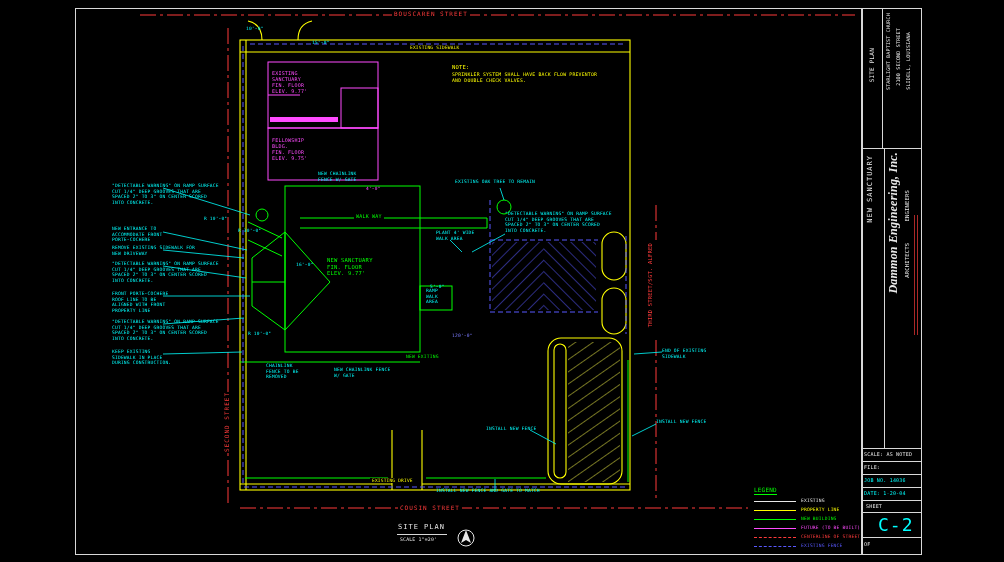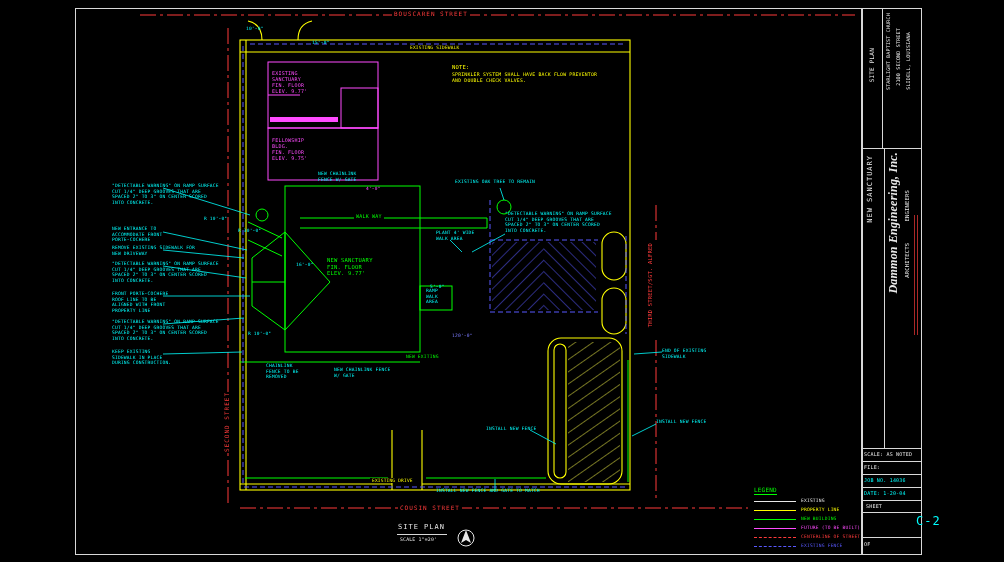--- a/index.html
+++ b/index.html
@@ -248,16 +248,16 @@
   <div class="t vt wht" style="left:895px;top:28px;font-size:5px">2100 SECOND STREET</div>
   <div class="t vt wht" style="left:905px;top:32px;font-size:5px">SLIDELL, LOUISIANA</div>
   <div class="t vt wht ls1" style="left:866px;top:155px;font-size:7px">NEW SANCTUARY</div>
   <div class="t vt wht serif" style="left:886px;top:152px;font-size:12px">Dammon Engineering, Inc.</div>
   <div class="t vt wht" style="left:904px;top:190px;font-size:5.5px">ARCHITECTS      ENGINEERS</div>
   <div class="t wht" style="left:864px;top:451px;font-size:5px">SCALE: AS NOTED</div>
   <div class="t wht" style="left:864px;top:464px;font-size:5px">FILE:</div>
   <div class="t cyn" style="left:864px;top:477px;font-size:5px">JOB NO. 14036</div>
   <div class="t cyn" style="left:864px;top:490px;font-size:5px">DATE: 1-20-04</div>
   <div class="t wht" style="left:866px;top:503px;font-size:5px">SHEET</div>
-  <div class="t cyn" style="left:916px;top:514px;font-size:12px;letter-spacing:1px">C-2</div>
+  <div class="t cyn" style="left:878px;top:514px;font-size:18px;letter-spacing:1px">C-2</div>
   <div class="t wht" style="left:864px;top:541px;font-size:5px">OF</div>
 
 </div>
 
 </body></html>

